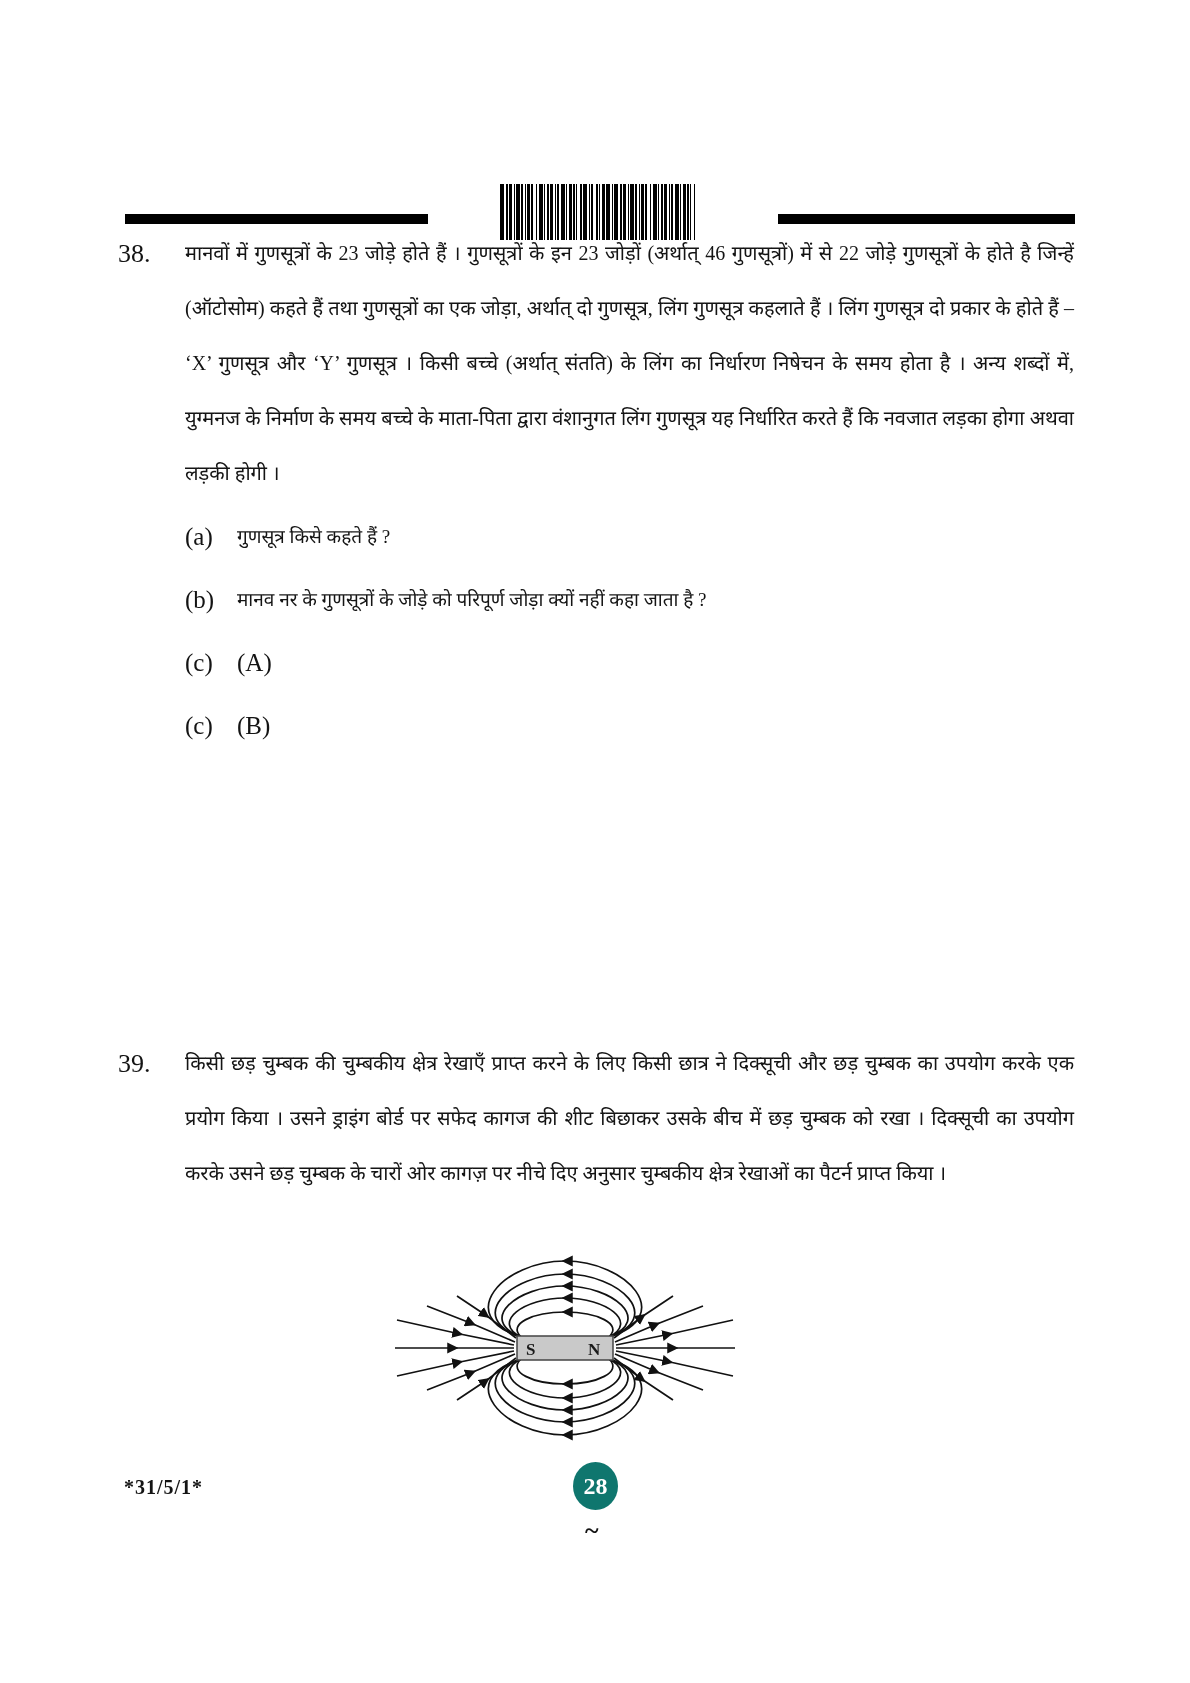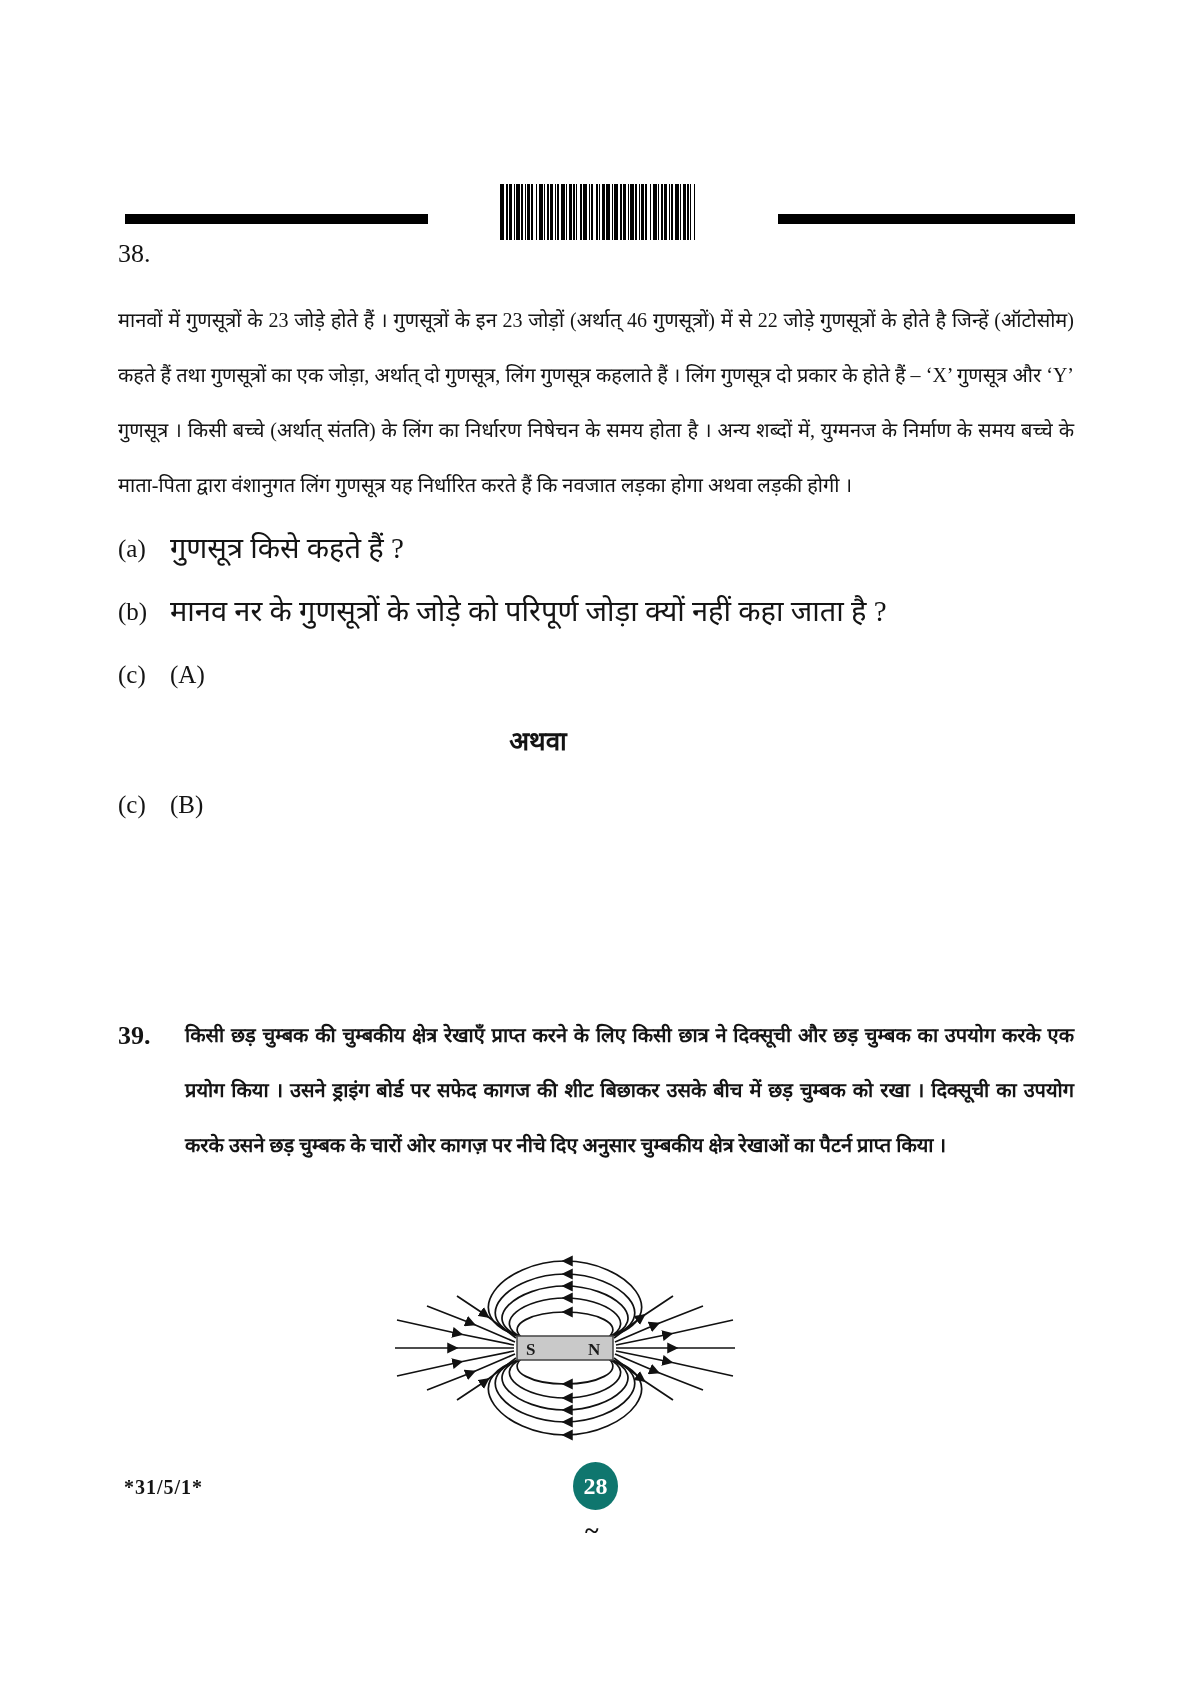--- a/index.html
+++ b/index.html
@@ -19,24 +19,24 @@
   .barcode{position:absolute;left:500px;top:184px;width:195px;height:56px;}
 
   
   .qblock{position:absolute;left:118px;width:956px;display:flex;align-items:flex-start;}
   .qnum{flex:0 0 67px;font-size:26px;line-height:55px;}
   .qbody{flex:1 1 auto;}
   .para{font-size:20px;line-height:55px;text-align:justify;}
   .sub{display:flex;margin-top:8px;}
   .sub .lbl{flex:0 0 52px;font-size:25px;line-height:55px;}
   .sub .lbl2{flex:0 0 56px;font-size:25px;line-height:55px;}
-  .sub .txt{flex:1 1 auto;font-size:29px;line-height:55px;text-align:justify;}
+  .sub .txt{flex:1 1 auto;font-size:19px;line-height:55px;text-align:justify;}
   .or-line{font-size:26px;line-height:55px;font-weight:bold;text-align:center;position:relative;left:-58px;margin-top:12px;}
-  #q38{top:226px;flex-direction:column;}
-  #q39{top:1008px;font-weight:bold;}
+  #q38{top:226px;}
+  #q39{top:1036px;}
 
   
   .figure{position:absolute;left:395px;top:1248px;width:340px;height:200px;}
   .figure svg{display:block;}
 
   
   .footer-code{position:absolute;left:124px;top:1476px;font-size:20px;font-weight:bold;letter-spacing:1px;}
   .page-badge{
     position:absolute;left:573px;top:1462px;width:45px;height:48px;
     background:#0f766e;border-radius:50%;
@@ -69,21 +69,20 @@
       <div class="sub">
         <div class="lbl">(b)</div>
         <div class="txt">मानव नर के गुणसूत्रों के जोड़े को परिपूर्ण जोड़ा क्यों नहीं कहा जाता है ?</div>
       </div>
 
       <div class="sub">
         <div class="lbl">(c)</div>
         <div class="lbl2">(A)</div>
       </div>
 
-      <div class="or-line">अथवा</div>
 
       <div class="sub">
         <div class="lbl">(c)</div>
         <div class="lbl2">(B)</div>
       </div>
     </div>
   </div>
 
   <div class="qblock" id="q39">
     <div class="qnum">39.</div>

